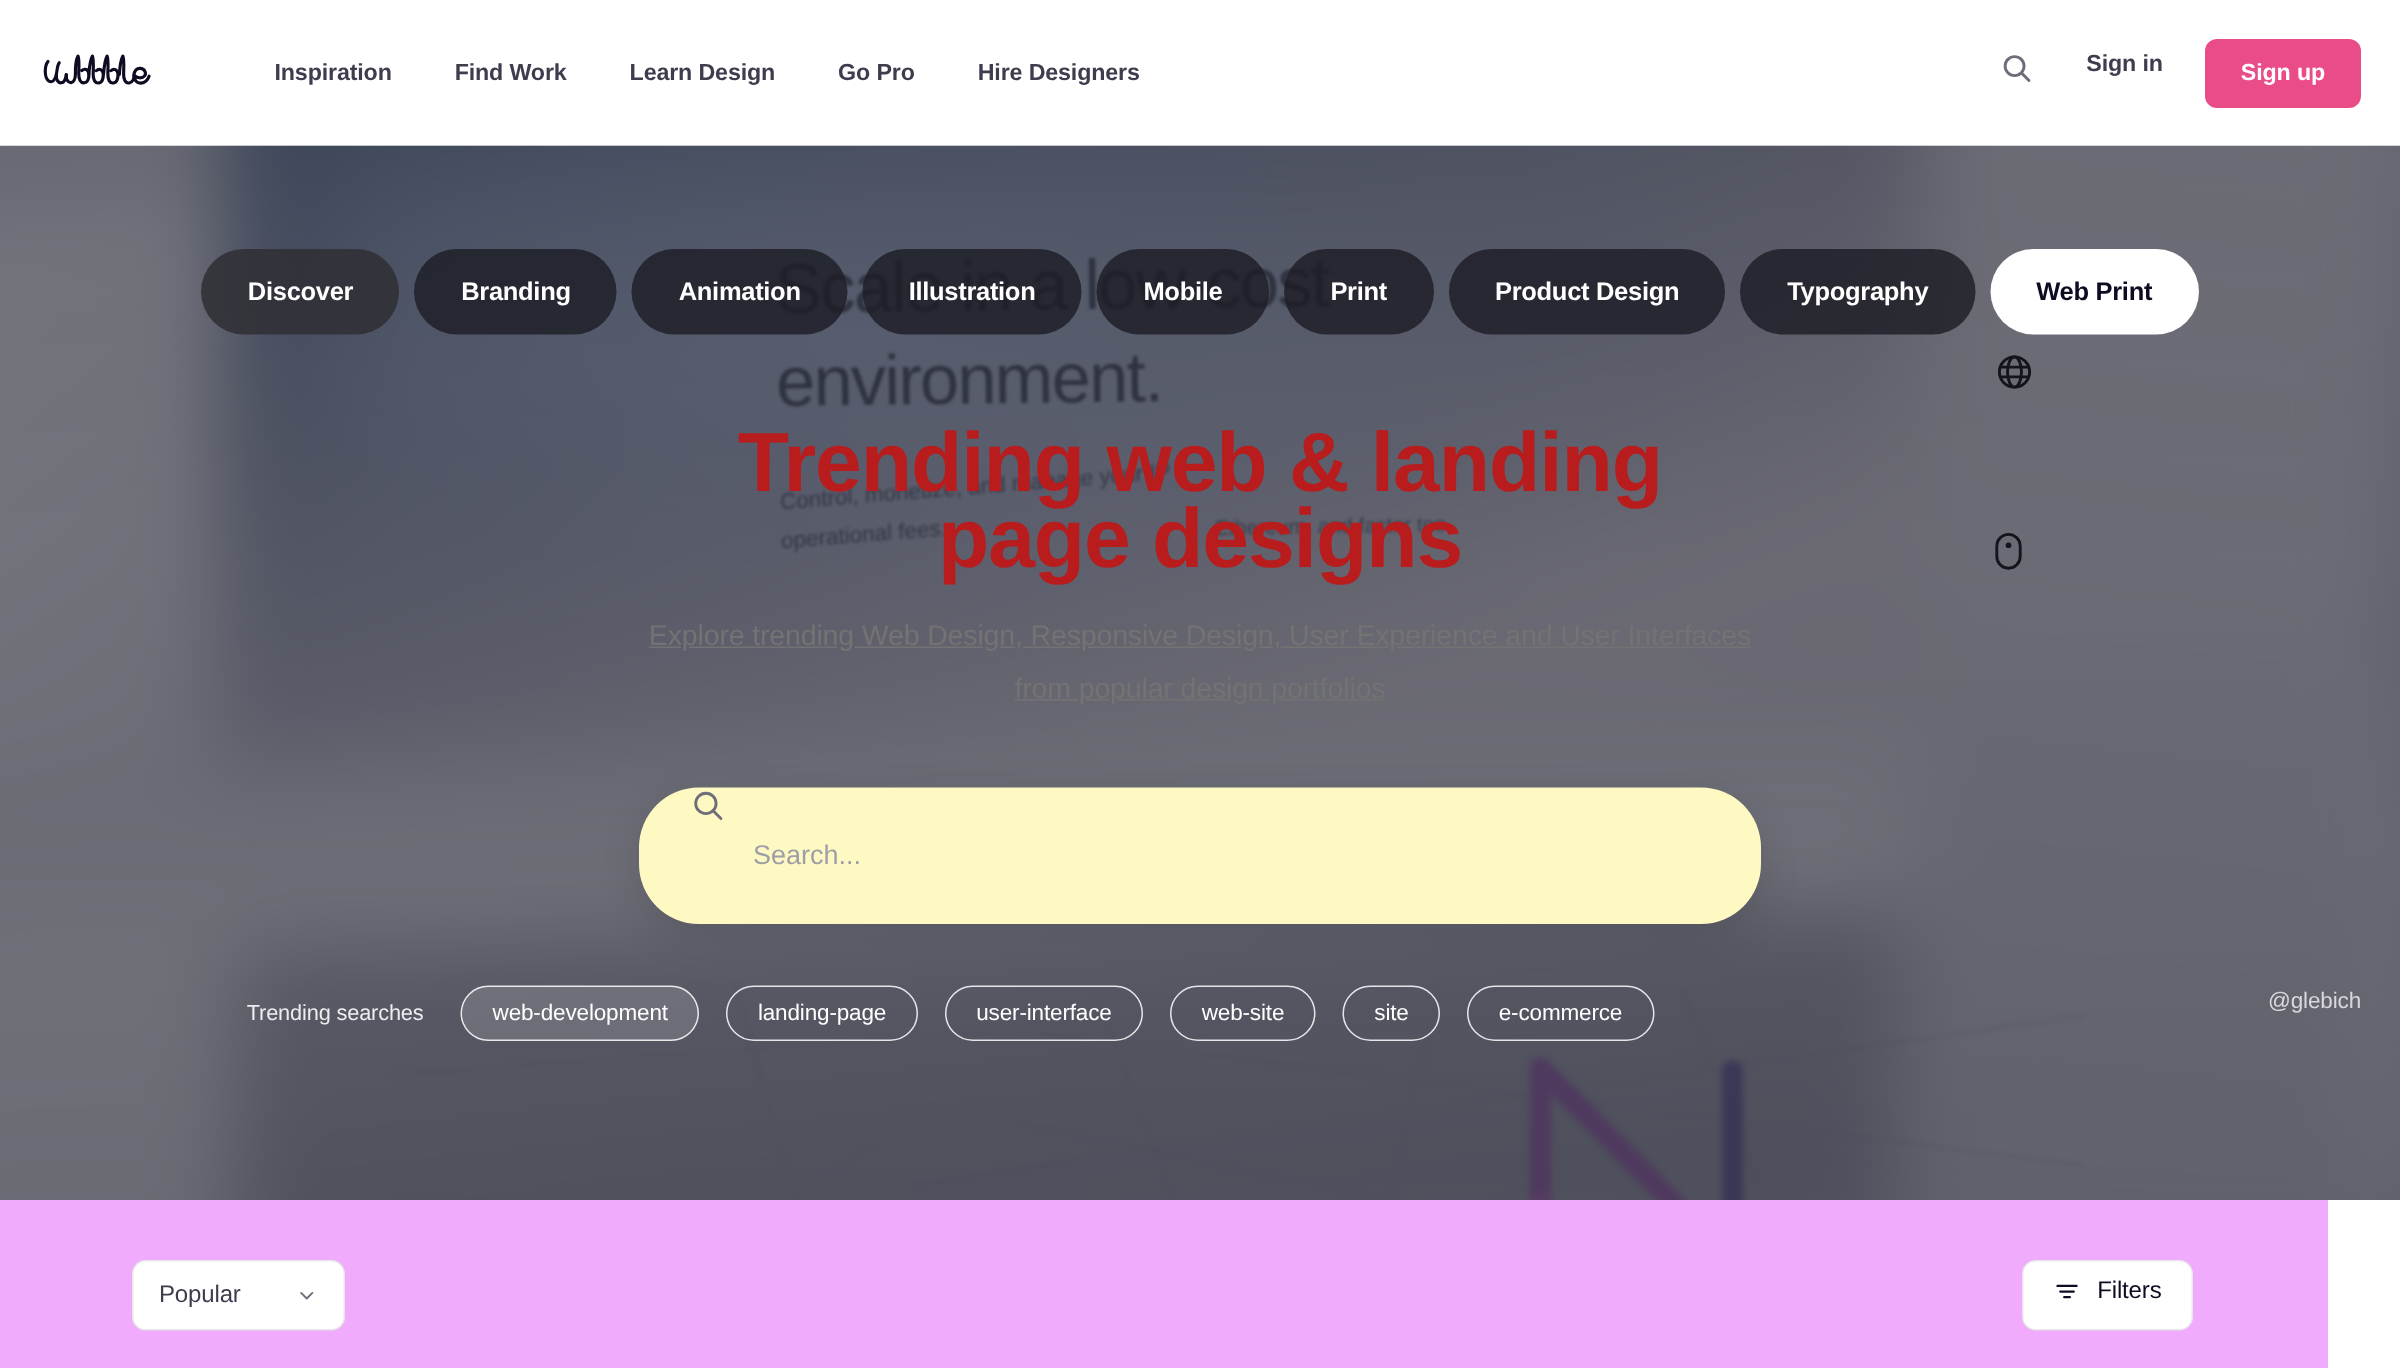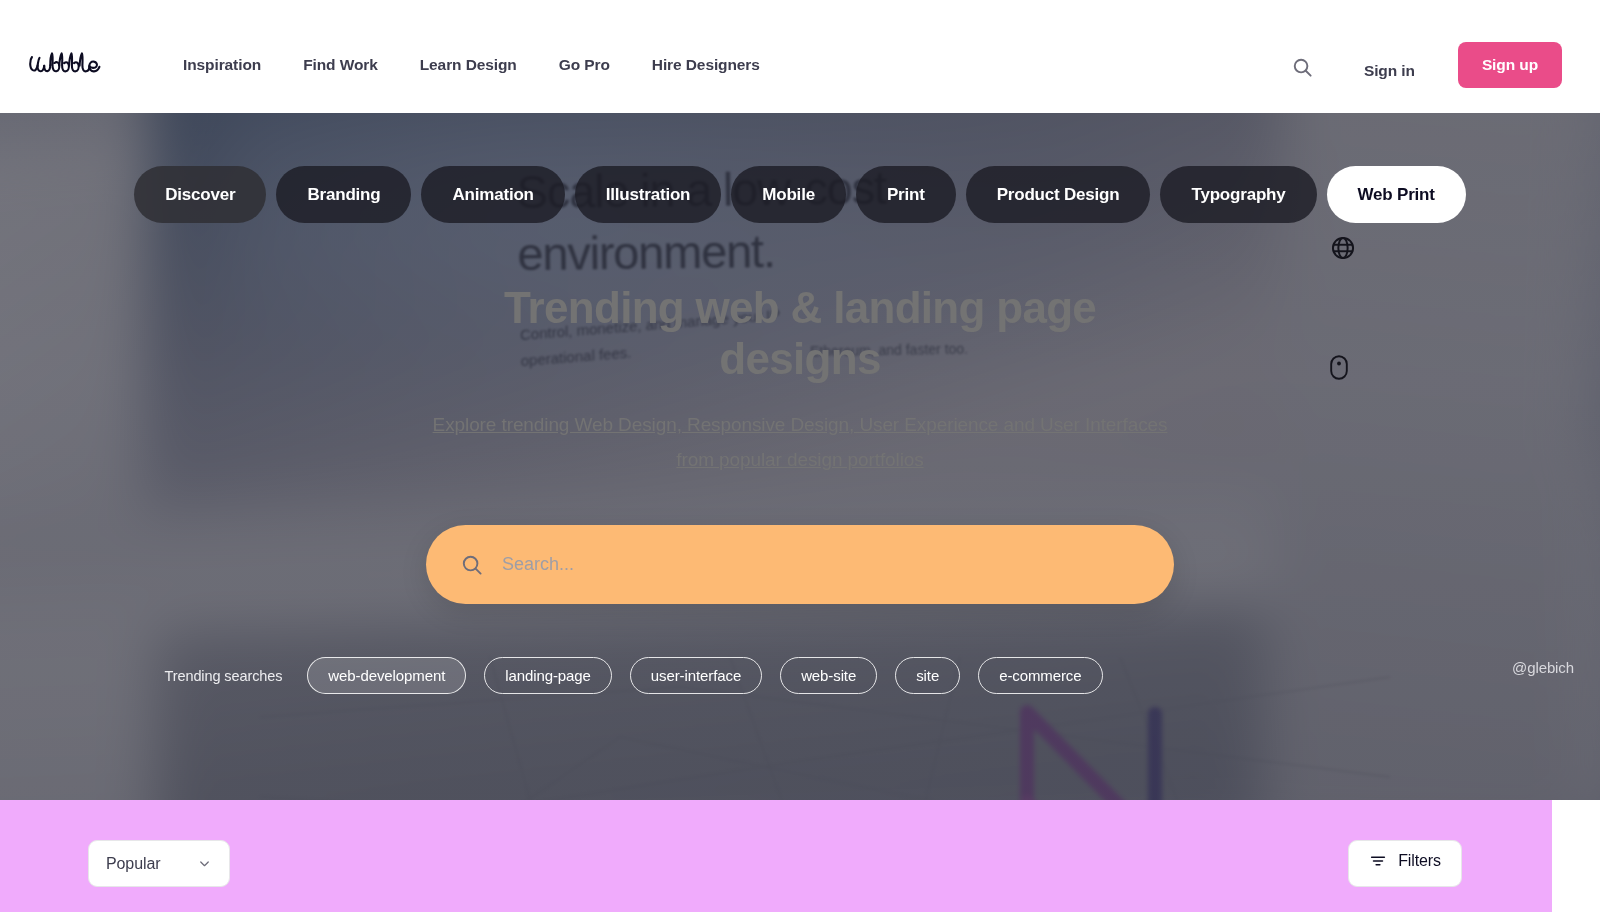--- a/index.html
+++ b/index.html
@@ -6,21 +6,21 @@
   html, body {
     width:1600px; height:912px;
     font-family:"Liberation Sans", sans-serif;
     background:#ffffff;
     overflow:hidden;
     -webkit-font-smoothing:antialiased;
   }
 
   
   .nav {
-    position:absolute; top:16px; left:0;
+    position:absolute; top:0; left:0;
     width:1600px; height:97px;
     background:#ffffff;
     display:flex; align-items:center;
     z-index:30;
   }
   .logo {
     margin-left:26px;
     width:100px; height:38px;
     display:flex; align-items:center; justify-content:center;
     color:#0d0c22;
@@ -33,22 +33,22 @@
   .nav-link {
     font-size:15.5px; font-weight:bold;
     color:#3d3d4e;
     padding:8px 21px;
     white-space:nowrap;
     cursor:pointer;
     letter-spacing:-0.1px;
   }
   .nav-right {
     margin-left:auto;
-    display:flex; align-items:flex-end;
-    gap:15px; padding-right:38px;
+    display:flex; align-items:flex-start;
+    gap:0px; padding-right:26px;
   }
   .search-icon-btn {
     width:40px; height:40px;
     display:flex; align-items:center; justify-content:center;
     cursor:pointer; color:#6e6d7a;
     margin-right:10px;
   }
   .signin {
     font-size:15.5px; font-weight:bold; color:#3d3d4e;
     padding:8px 16px; cursor:pointer; white-space:nowrap;
@@ -198,43 +198,43 @@
   }
   .deco-globe { left:1330px; top:138px; width:26px; height:26px; }
   .deco-mouse { left:1328px; top:256px; width:22px; height:28px; }
 
   
   .hero-title {
     position:absolute; top:185px; left:50%;
     transform:translateX(-50%);
     width:620px;
     text-align:center;
-    font-size:44px; font-weight:bold;
+    font-size:56px; font-weight:bold;
     line-height:51px;
-    color:#737373;
+    color:#b91c1c;
     letter-spacing:-0.7px;
   }
   .hero-sub {
     position:absolute; top:310px; left:50%;
     transform:translateX(-50%);
     width:760px; text-align:center;
     font-size:19px; line-height:35px;
     color:#737373;
     letter-spacing:-0.1px;
     text-decoration:underline;
   }
 
   
   .searchbar {
     position:absolute; top:428px; left:50%;
     transform:translateX(-50%);
-    width:748px; height:79px;
-    background:#fdba74;
+    width:748px; height:91px;
+    background:#fef9c3;
     border-radius:40px;
-    display:flex; align-items:center;
+    display:flex; 
     padding:0 34px;
     box-shadow:0 8px 28px rgba(0,0,0,0.12);
   }
   .search-glyph { color:#6e6d7a; display:flex; margin-right:18px; }
   .search-input {
     flex:1; border:none; outline:none; background:transparent;
     font-size:18px; color:#3d3d4e;
     font-family:"Liberation Sans", sans-serif;
   }
   .search-input::placeholder { color:#9e9ea7; }

